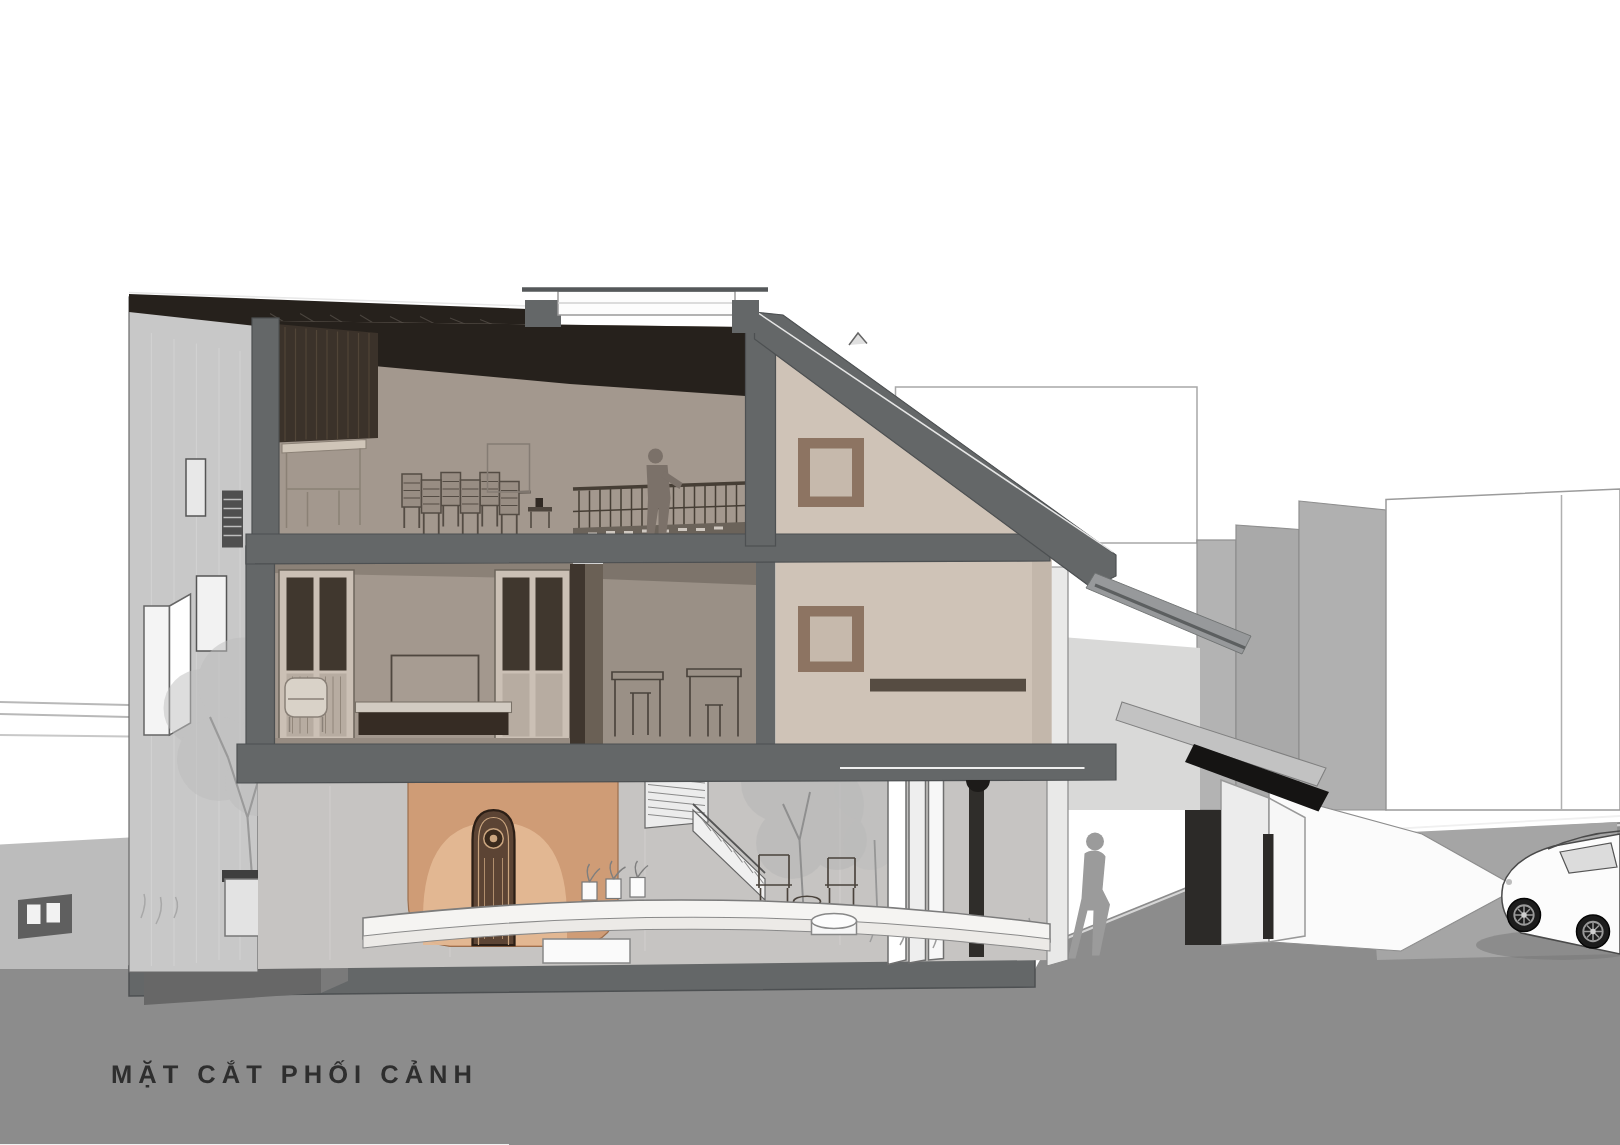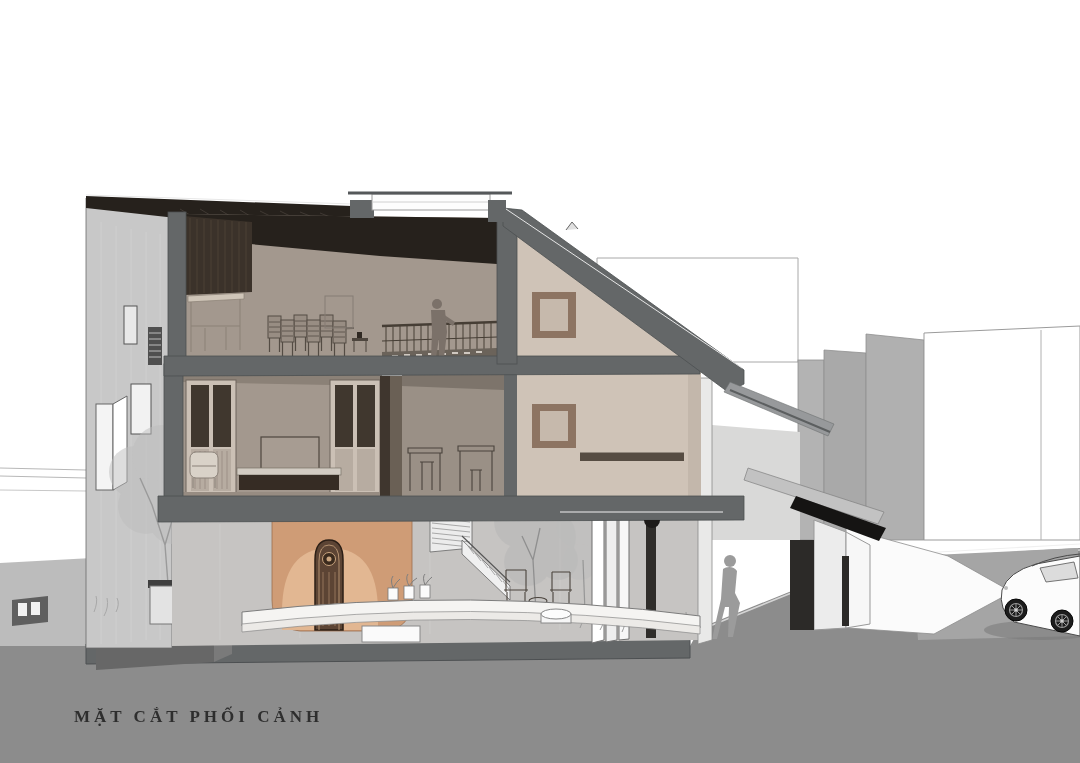--- a/index.html
+++ b/index.html
@@ -1,17 +1,17 @@
 <!DOCTYPE html>
 <html style="--paper: #ffffff; --ground: #8c8c8c; --cut: #646768; --roof_dark: #26211c; --wall_light: #c8c8c8; --interior_taupe: #a3988e; --interior_taupe_dark: #9a9086; --gable_beige: #cfc3b7; --window_frame_brown: #8d7462; --terracotta: #cf9c76; --terracotta_light: #e3b893; --door_brown: #5c4434; --silhouette: #8a8a8a; --bench_white: #f5f4f2; --title_color: #2e2e2e;"><head>
 <meta charset="utf-8">
 <style>
   html,body{margin:0;padding:0;background:#ffffff;}
   .stage{position:relative;width:1080px;height:763px;overflow:hidden;background:var(--paper,#fff);
-         font-family:Liberation Serif, serif;}
+         font-family:Liberation Sans, sans-serif;}
   svg{display:block}
   .c-paper{fill:var(--paper)}
   .c-ground{fill:var(--ground)}
   .c-cut{fill:var(--cut)}
   .c-roofdark{fill:var(--roof_dark)}
   .c-wall{fill:var(--wall_light)}
   .c-taupe{fill:var(--interior_taupe)}
   .c-taupe2{fill:var(--interior_taupe_dark)}
   .c-beige{fill:var(--gable_beige)}
   .c-frame{fill:var(--window_frame_brown)}

